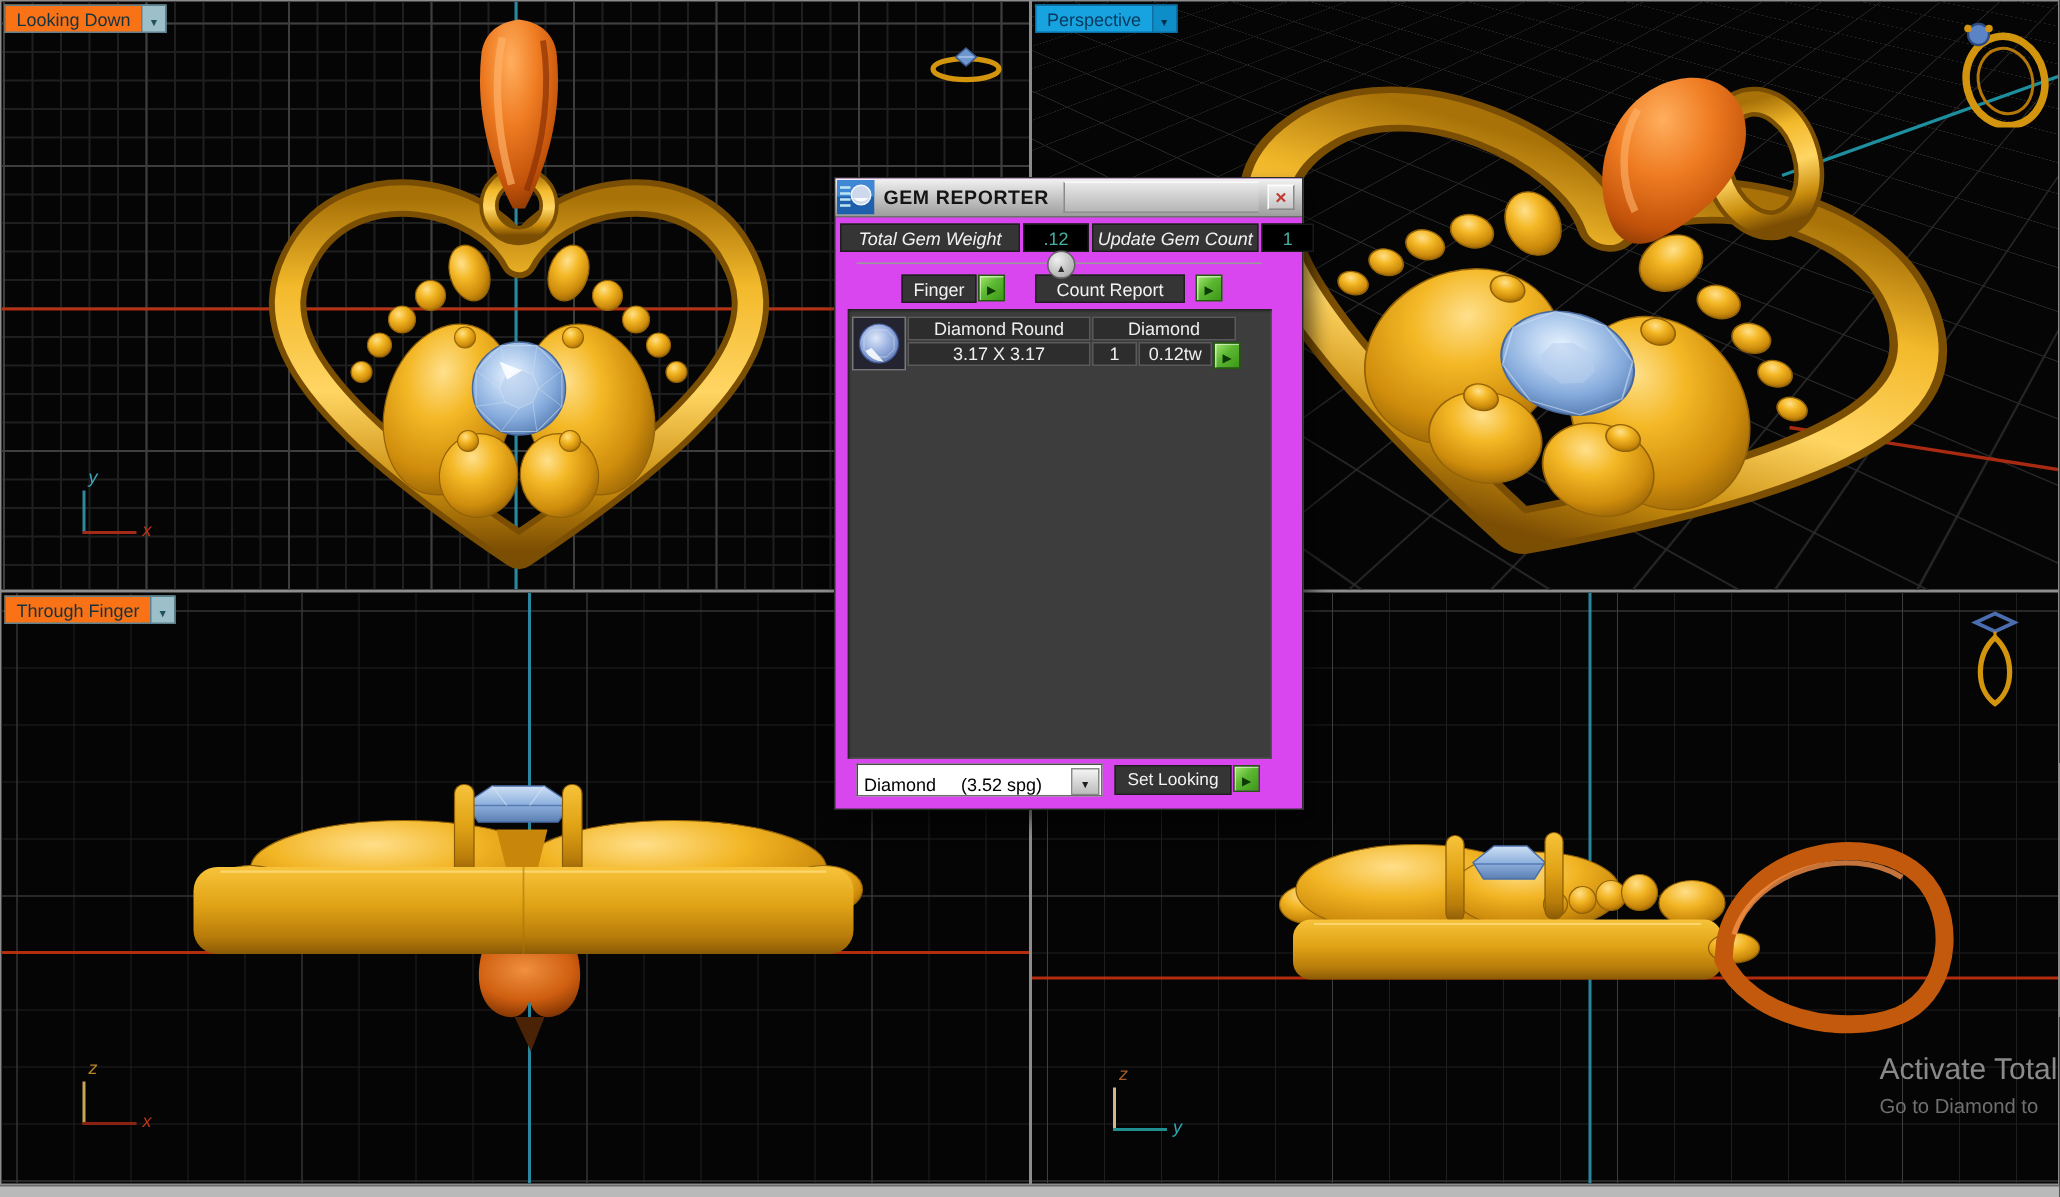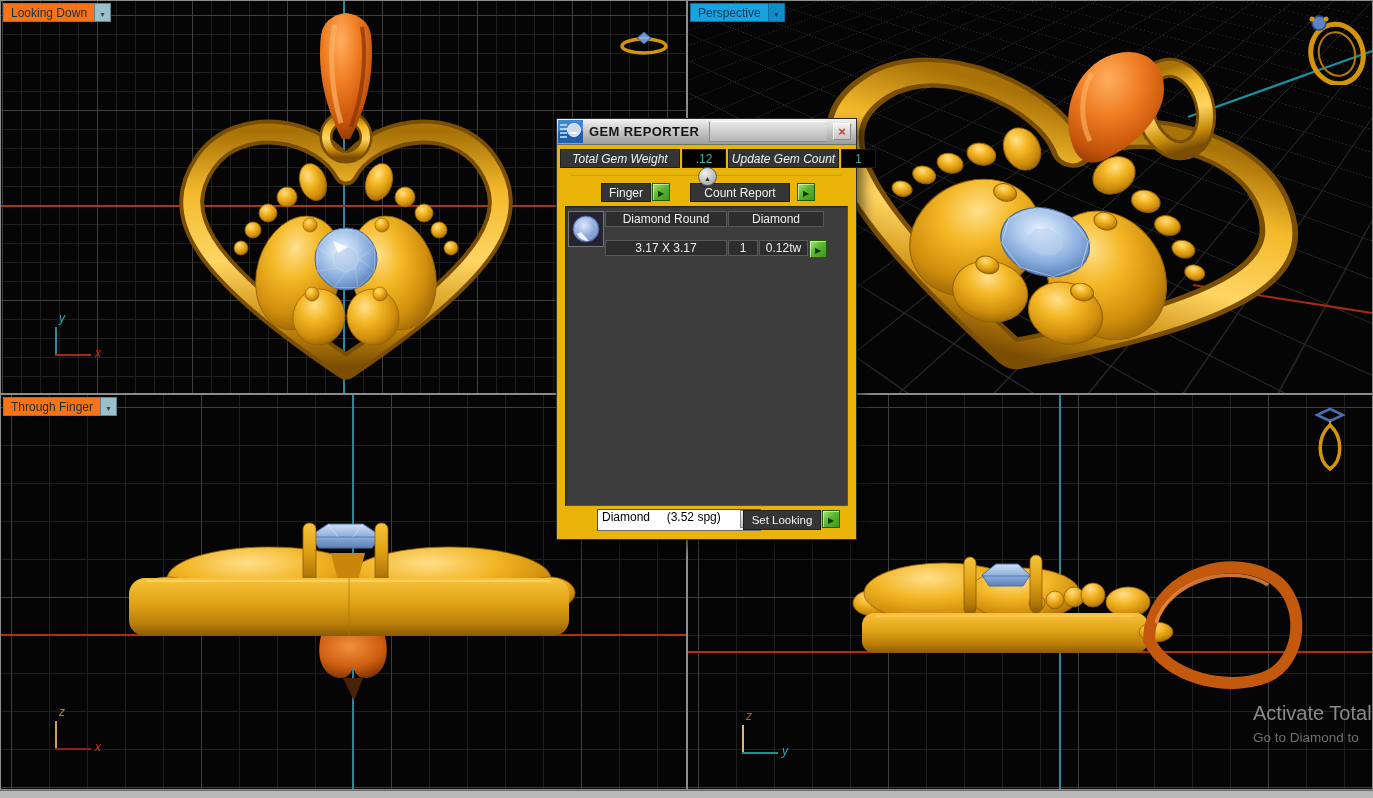--- a/index.html
+++ b/index.html
@@ -39,22 +39,22 @@
   
   .axisw{position:absolute;width:70px;height:56px;z-index:5;font-size:12px;font-style:italic;}
   .axisw .vline{position:absolute;left:18px;top:14px;width:2px;height:28px;}
   .axisw .hline{position:absolute;left:18px;top:41px;width:36px;height:2px;}
   .axisw .vlab{position:absolute;left:22px;top:-2px;}
   .axisw .hlab{position:absolute;left:58px;top:33px;}
   
   .ax-v{position:absolute;top:0;width:2px;height:100%;background:#2d96ae;opacity:.9;}
   .ax-h{position:absolute;left:0;height:2px;width:100%;background:#c5310f;opacity:.9;}
   
-  .dlg{position:absolute;left:556px;top:118px;width:299px;height:420px;background:#eab308;
-    border:1px solid #2c2c2c;box-shadow:6px 7px 12px rgba(0,0,0,.55);z-index:20;font-size:12px;}
+  .dlg{position:absolute;left:556px;top:118px;width:299px;height:420px;background:#d946ef;
+    border:1px solid #2c2c2c;box-shadow:6px 7px 12px rgba(0,0,0,.55);z-index:20;font-size:12px;padding-left:12px;}
   .dlg-title{position:absolute;left:0;top:0;right:0;height:25px;
     background:linear-gradient(#f2f2f2,#c2c2c2 55%,#9d9d9d);display:flex;align-items:center;
     border-bottom:1px solid #6e6e6e;}
   .dlg-ico{width:25px;height:23px;margin:1px 2px 1px 1px;flex:0 0 auto;}
   .dlg-title-text{font-weight:bold;font-size:13px;color:#141414;letter-spacing:.4px;padding-left:4px;}
   .dlg-title-groove{flex:1;height:19px;margin:0 6px 0 10px;border-left:1px solid #8a8a8a;
     background:linear-gradient(#e8e8e8,#b5b5b5);border-top:1px solid #fafafa;border-bottom:1px solid #8f8f8f;}
   .dlg-close{width:16px;height:15px;margin-right:5px;background:linear-gradient(#f2f2f2,#c4c4c4);
     border:1px solid #8a8a8a;border-top-color:#fdfdfd;border-left-color:#fdfdfd;
     display:flex;align-items:center;justify-content:center;cursor:pointer;}
@@ -77,31 +77,31 @@
   .btn-save{position:absolute;left:133px;top:0;width:98px;height:17px;}
   .btn-g2{position:absolute;left:240px;top:0;}
   .btn-green{width:16px;height:16px;background:linear-gradient(135deg,#a6e870 0%,#5cb832 45%,#3d9718 100%);
     border:1px solid #215c0d;display:flex;align-items:center;justify-content:center;cursor:pointer;
     box-shadow:inset 1px 1px 0 rgba(255,255,255,.55);}
   .tri-glyph::before{content:"▶";font-size:8px;color:#0d3a06;line-height:1;}
   .panel{position:absolute;left:8px;top:87px;width:283px;height:300px;background:#3d3d3d;
     box-shadow:inset 1px 1px 2px rgba(0,0,0,.55), inset -1px -1px 0 rgba(255,255,255,.12);}
   .gem-table{position:absolute;left:3px;top:5px;display:flex;}
   .thumb{width:34px;height:34px;background:#23242f;border:1px solid #777;flex:0 0 auto;}
-  .tcols{display:flex;flex-direction:column;margin-left:1px;gap:12px;}
+  .tcols{display:flex;flex-direction:column;margin-left:1px;}
   .trow{display:flex;height:16px;margin-bottom:1px;}
   .tcell{background:#2d2d2d;border:1px solid #5a5a5a;color:#efefef;display:flex;align-items:center;
     justify-content:center;white-space:nowrap;}
   .cell-cut{width:120px;} .cell-mat{width:94px;margin-left:1px;}
   .cell-size{width:120px;} .cell-cnt{width:28px;margin-left:1px;} .cell-wt{width:47px;margin-left:1px;}
   .row-btn{margin-left:1px;}
   .bottomrow{position:absolute;left:0;top:390px;width:100%;height:24px;}
   .dropdown{position:absolute;left:14px;top:0;width:162px;height:20px;background:#fff;
     border:1px solid #6e6e6e;border-top-color:#4a4a4a;border-left-color:#4a4a4a;display:flex;
-    align-items:flex-start;cursor:pointer;box-shadow:inset 0 0 0 1px #fdfdfd;margin-left:26px;}
+    align-items:flex-end;cursor:pointer;box-shadow:inset 0 0 0 1px #fdfdfd;}
   .dd-text{flex:1;color:#000;padding-left:4px;white-space:pre;overflow:hidden;font-size:12px;}
   .dd-btn{width:17px;height:16px;margin-right:1px;background:linear-gradient(#f4f4f4,#bdbdbd);
     border:1px solid #8a8a8a;display:flex;align-items:center;justify-content:center;}
   .dd-glyph::before{content:"▼";font-size:7px;color:#1e1e1e;}
   .btn-setmat{position:absolute;left:186px;top:1px;width:76px;height:18px;font-size:11.5px;}
   .btn-g3{position:absolute;left:265px;top:1px;}
   
   .wm{position:absolute;left:1253px;top:702px;width:120px;height:64px;overflow:hidden;z-index:30;
     pointer-events:none;white-space:nowrap;}
   .wm1{font-size:20px;color:#8a8a8a;}

